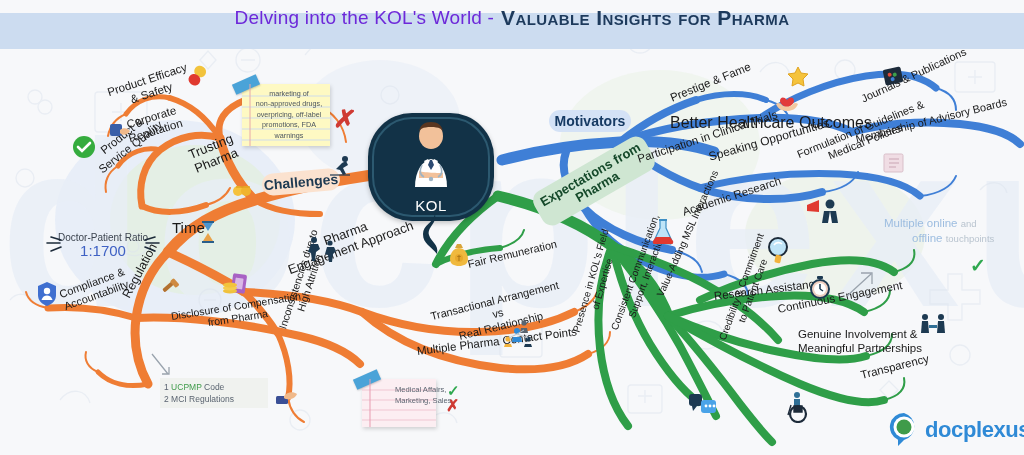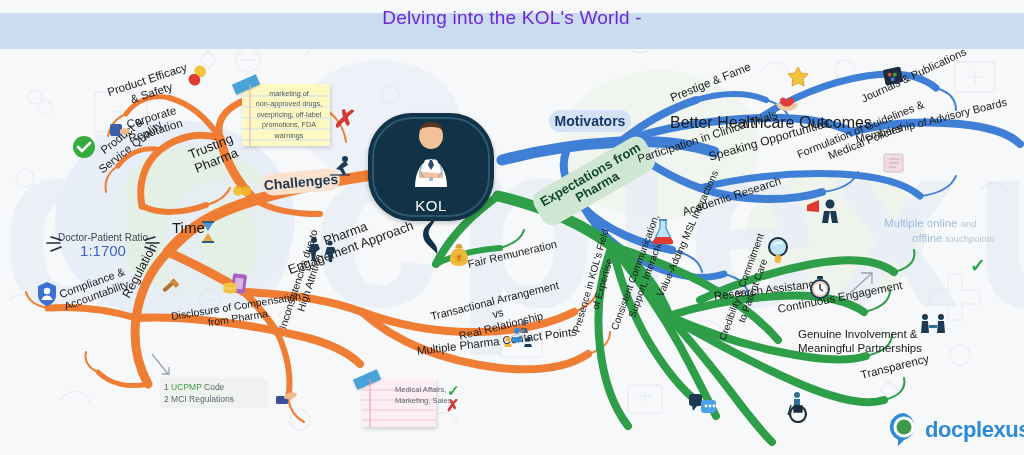--- a/index.html
+++ b/index.html
@@ -132,20 +132,21 @@
         <path d="M980 190c9-11 24-9 27 3"></path>
         <circle cx="390" cy="95" r="9"></circle>
         <path d="M200 60l8-9 8 9-8 9z"></path>
       </g>
     </svg>
   </div>
 
   <div class="header"></div>
   <div class="header-inner">
     <span class="h-a">Delving into the KOL's World -</span>
+    <span class="h-b">Valuable Insights for Pharma</span>
   </div>
 
   <svg class="links">
     <g fill="none" stroke-linecap="round">
 
       <g stroke="#ef7d34">
         <path d="M372 175 C 340 180, 300 186, 255 200 C 215 212, 190 226, 168 252" stroke-width="11"></path>
         <path d="M255 200 C 238 184, 225 160, 220 138" stroke-width="9"></path>
         <path d="M220 138 C 216 122, 224 108, 246 100 C 272 92, 300 97, 318 106" stroke-width="7"></path>
         <path d="M220 138 C 200 132, 178 136, 160 150 C 143 164, 138 186, 142 206" stroke-width="7"></path>

